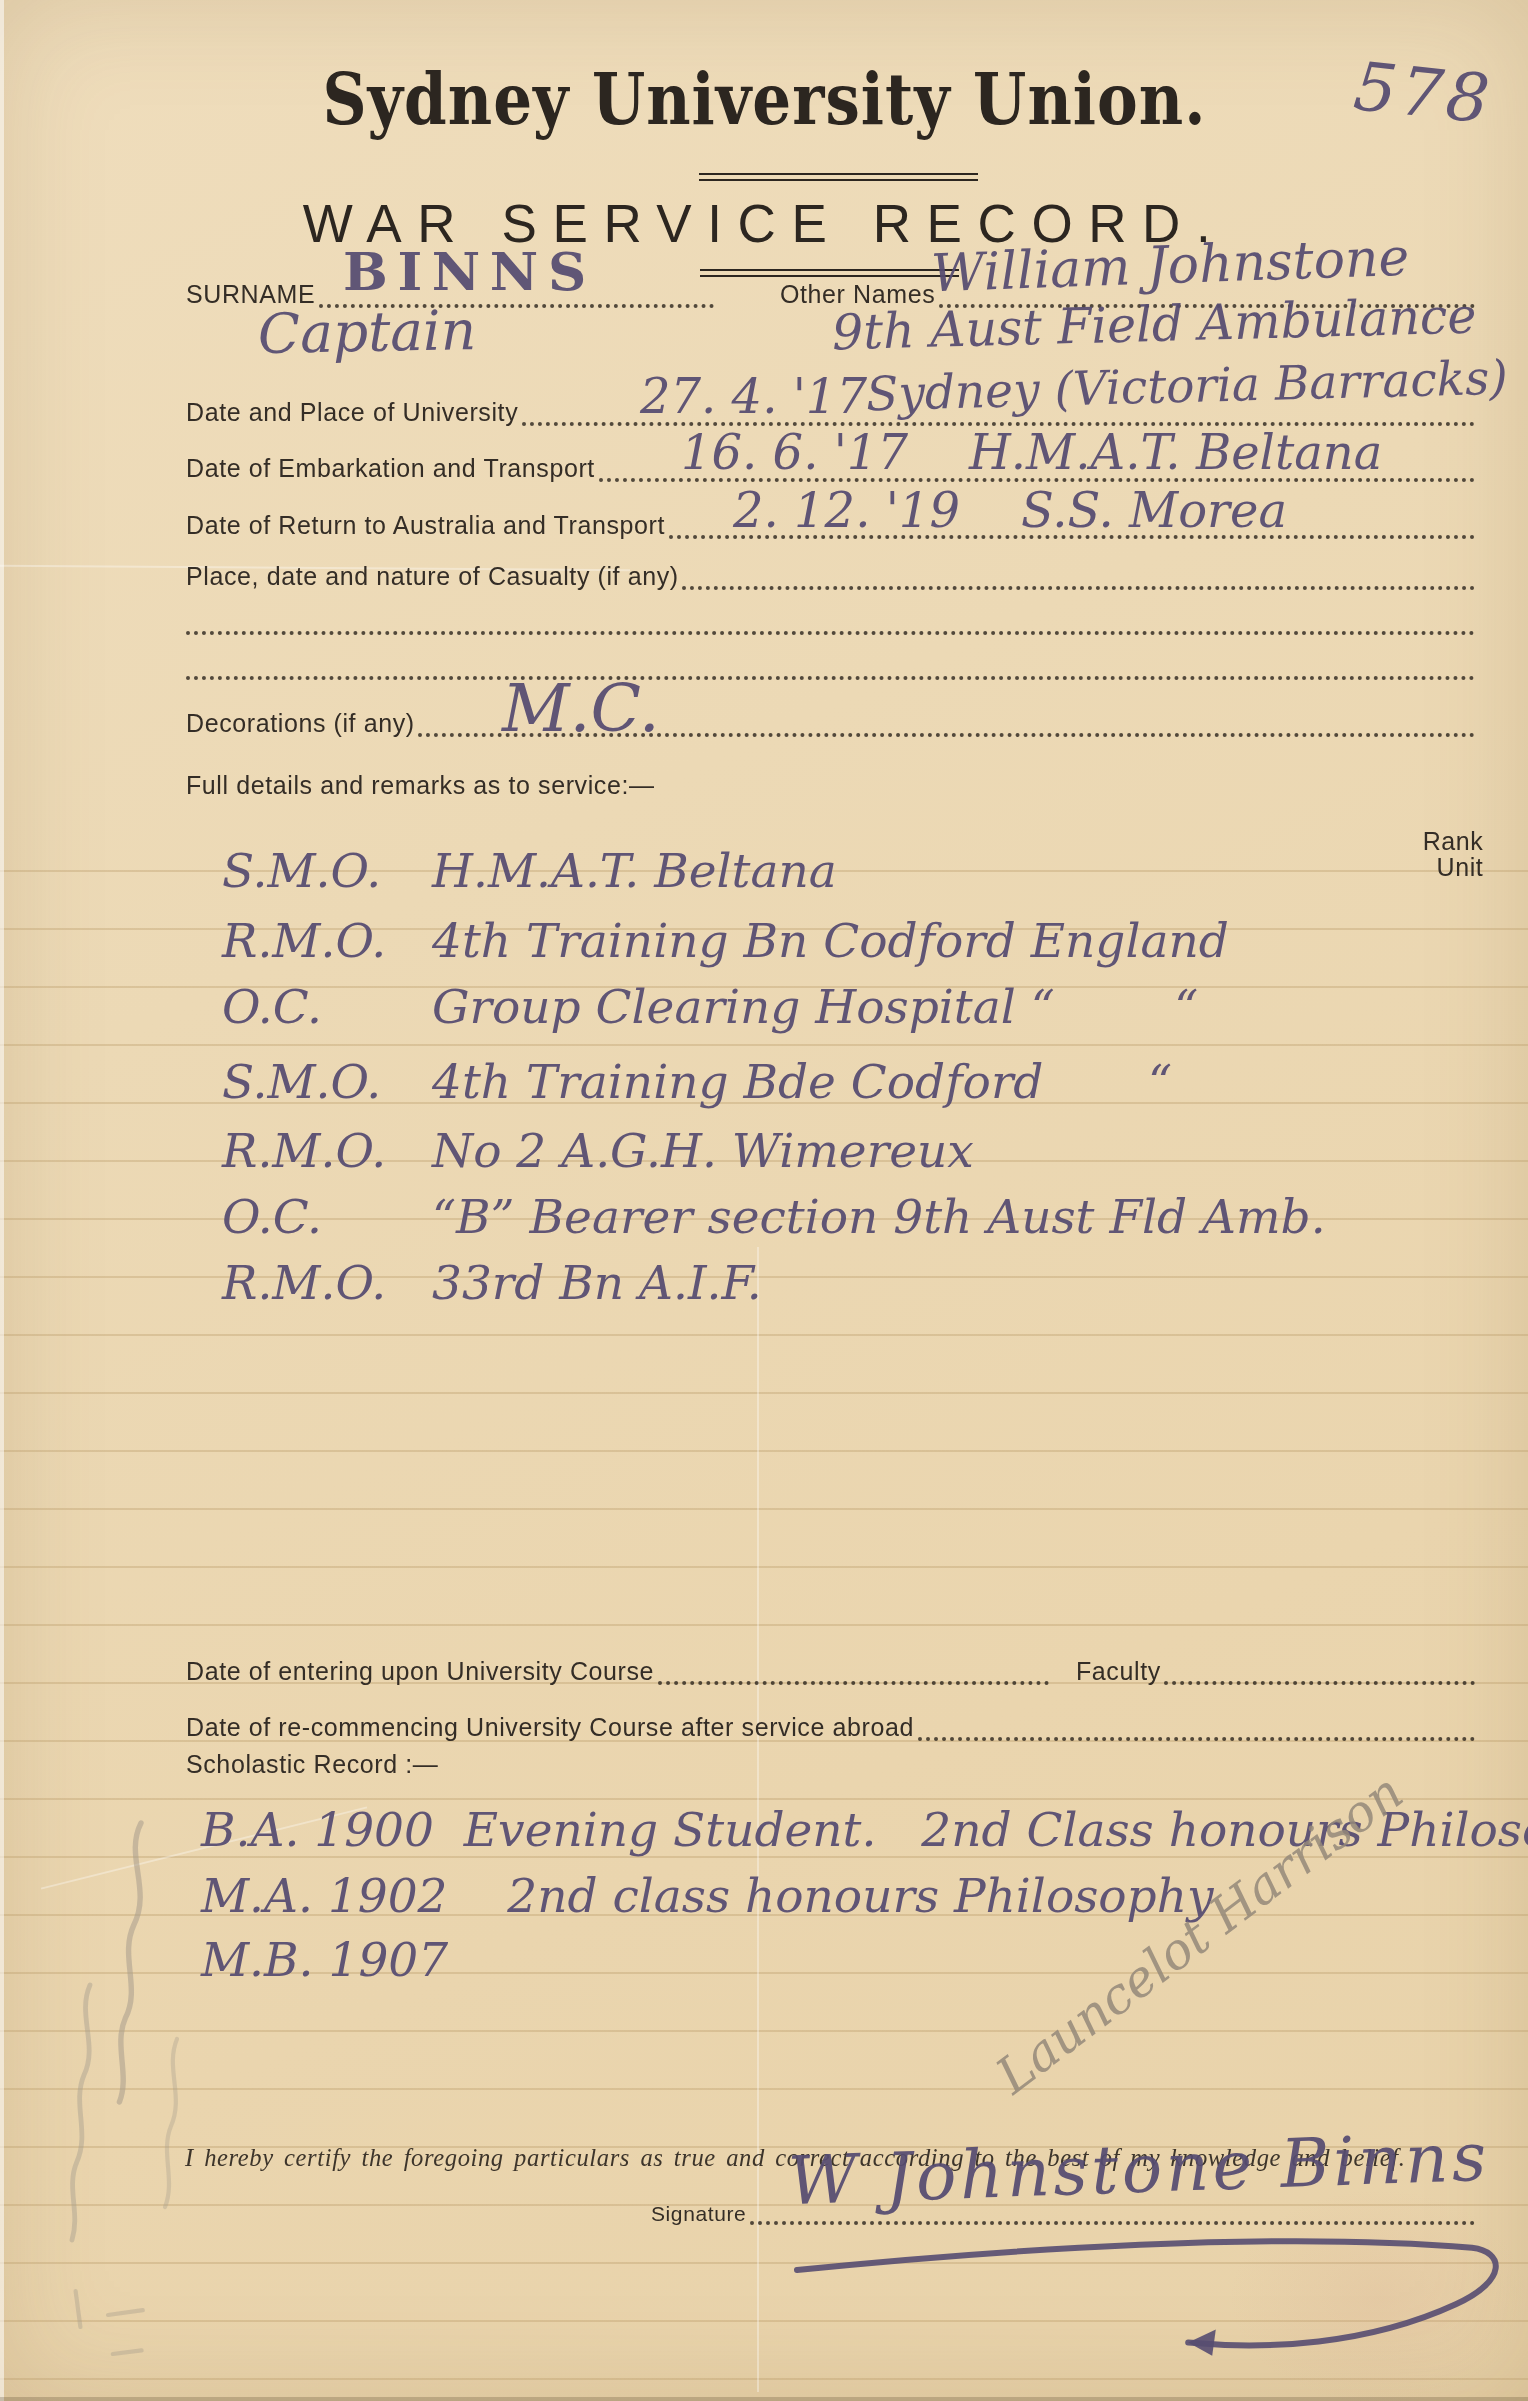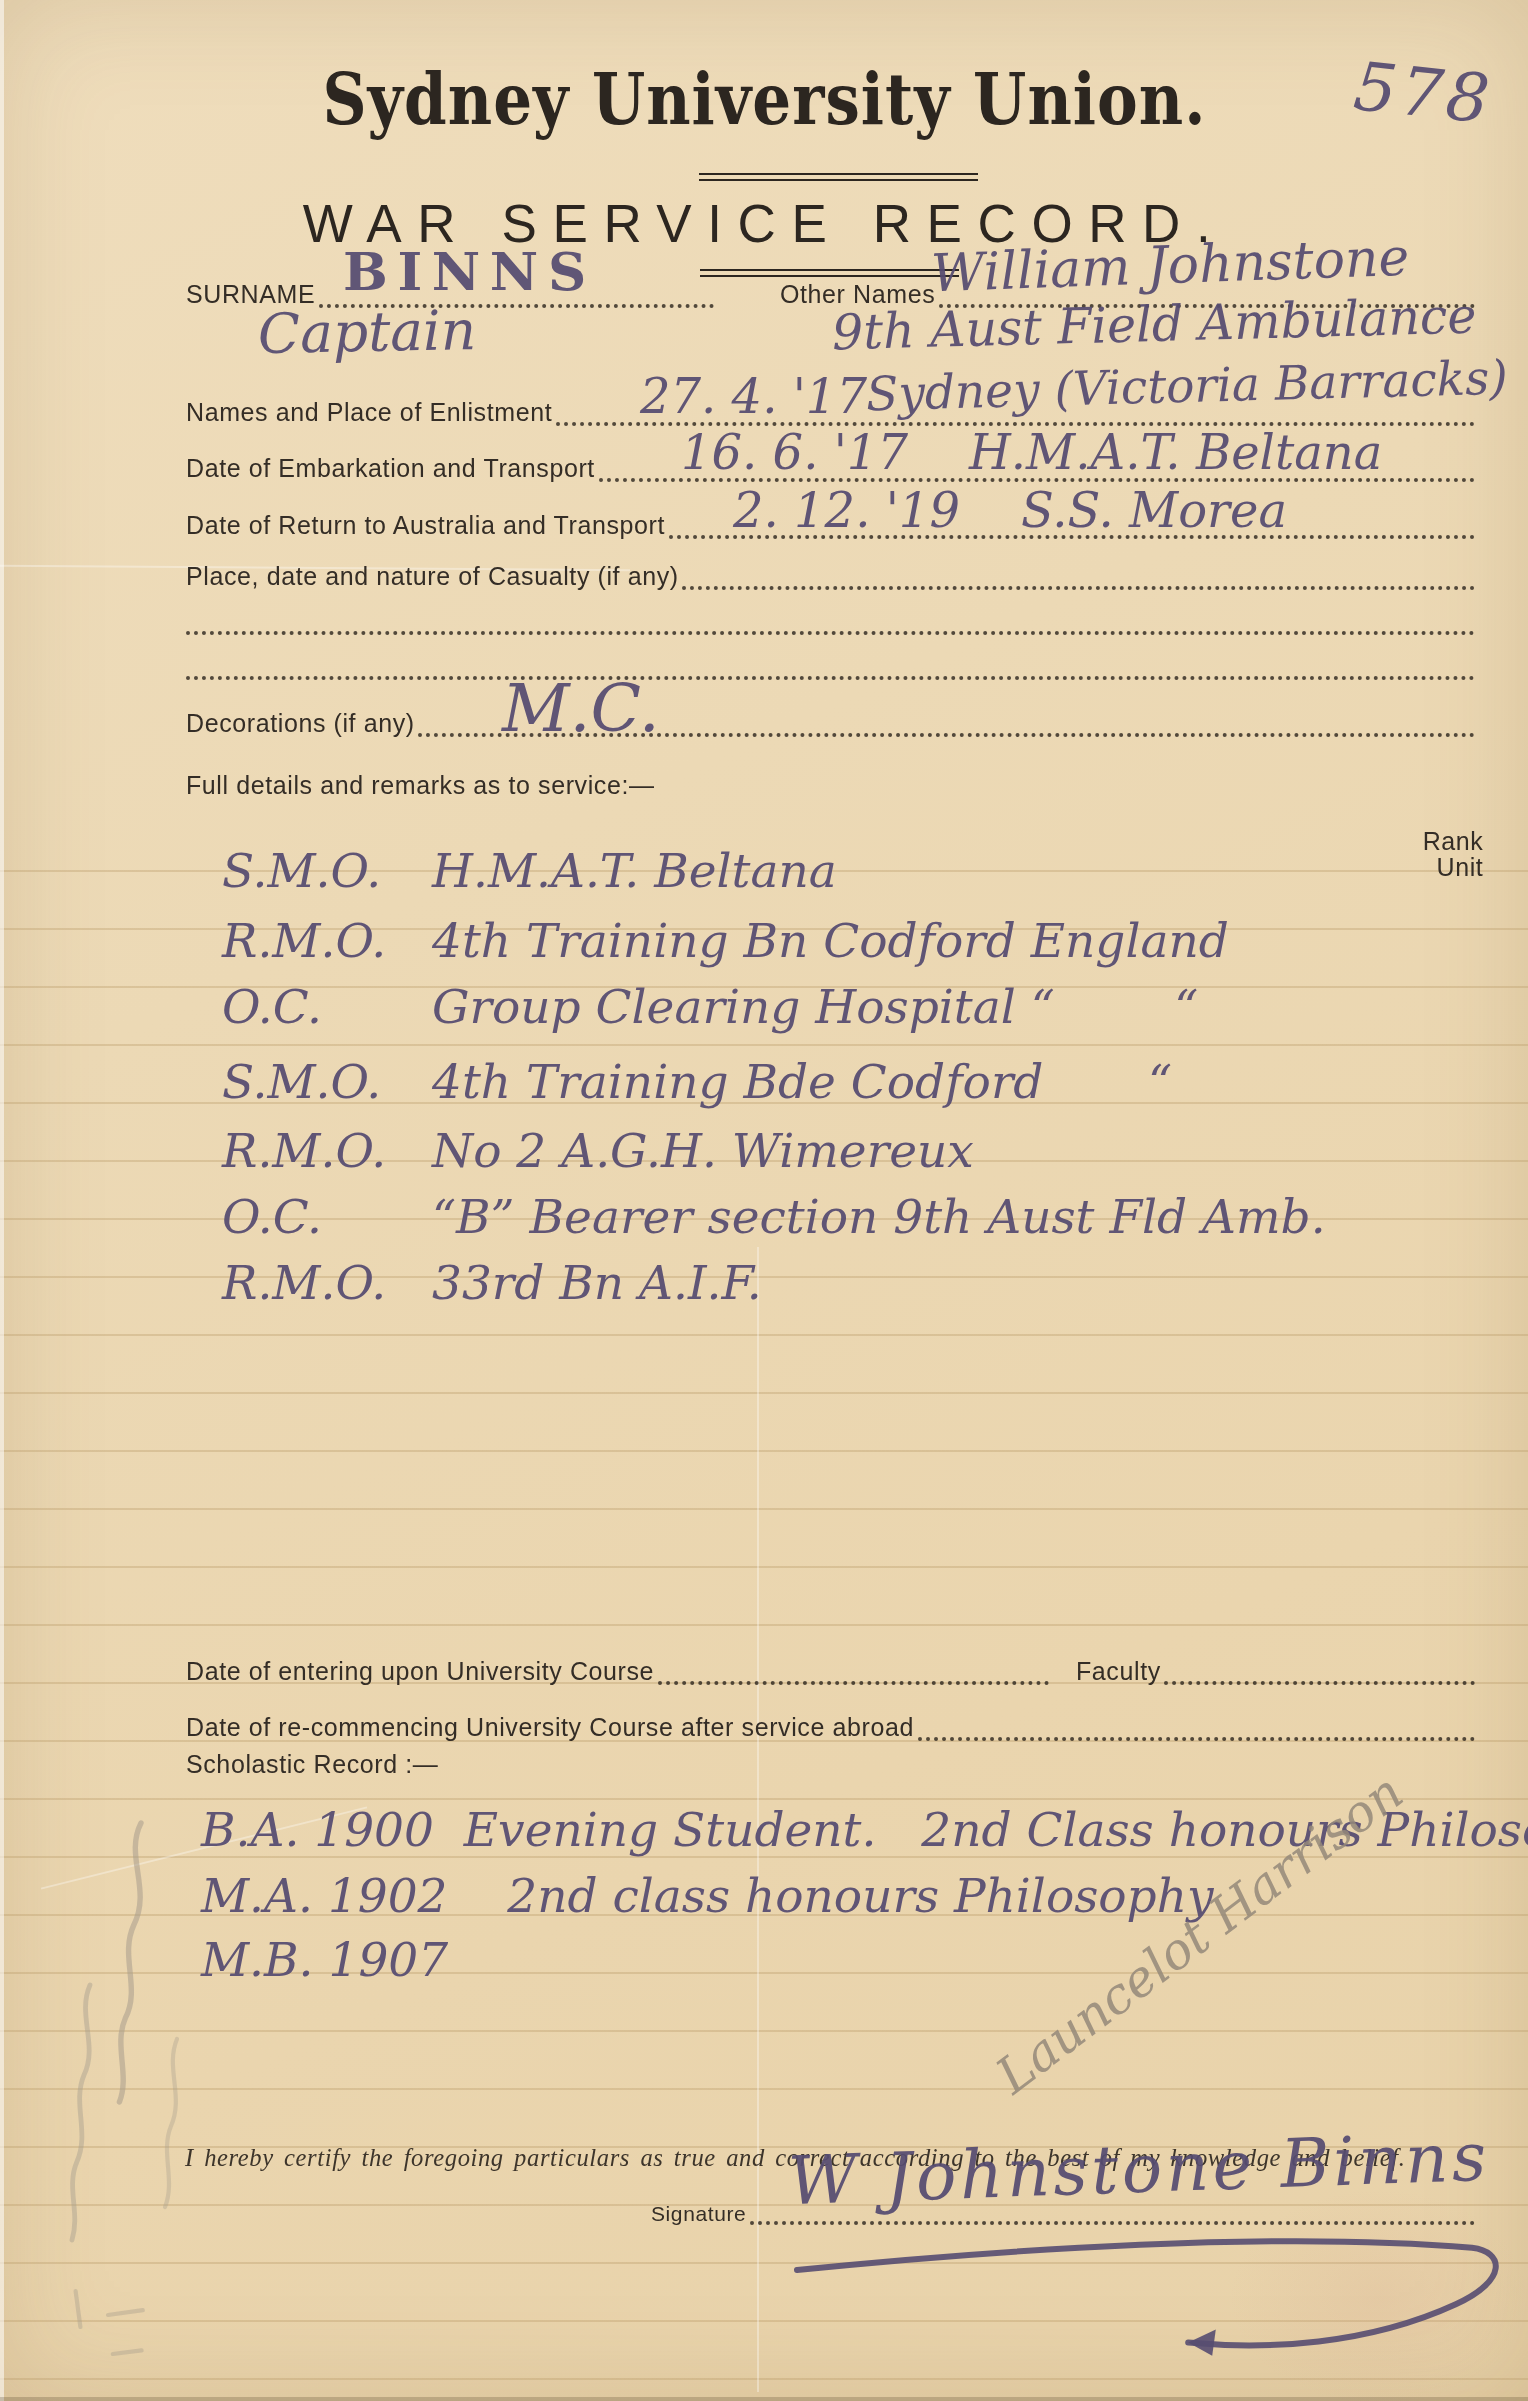--- a/index.html
+++ b/index.html
@@ -93,21 +93,21 @@
       <span class="dots"></span>
     </div>
     <div class="spacer" style="width:69px;"></div>
     <div class="grp" style="flex:1;">
       <span class="lbl">Unit</span>
       <span class="dots"></span>
     </div>
   </div>
 
   <div class="row" style="left:186px;top:389px;width:1289px;height:37px;">
-    <span class="lbl">Names and Place of Enlistment</span>
+    <span class="lbl">Date and Place of University</span>
     <span class="dots"></span>
   </div>
 
   <div class="row" style="left:186px;top:445px;width:1289px;height:37px;">
     <span class="lbl">Date of Embarkation and Transport</span>
     <span class="dots"></span>
   </div>
 
   <div class="row" style="left:186px;top:502px;width:1289px;height:37px;">
     <span class="lbl">Date of Return to Australia and Transport</span>

